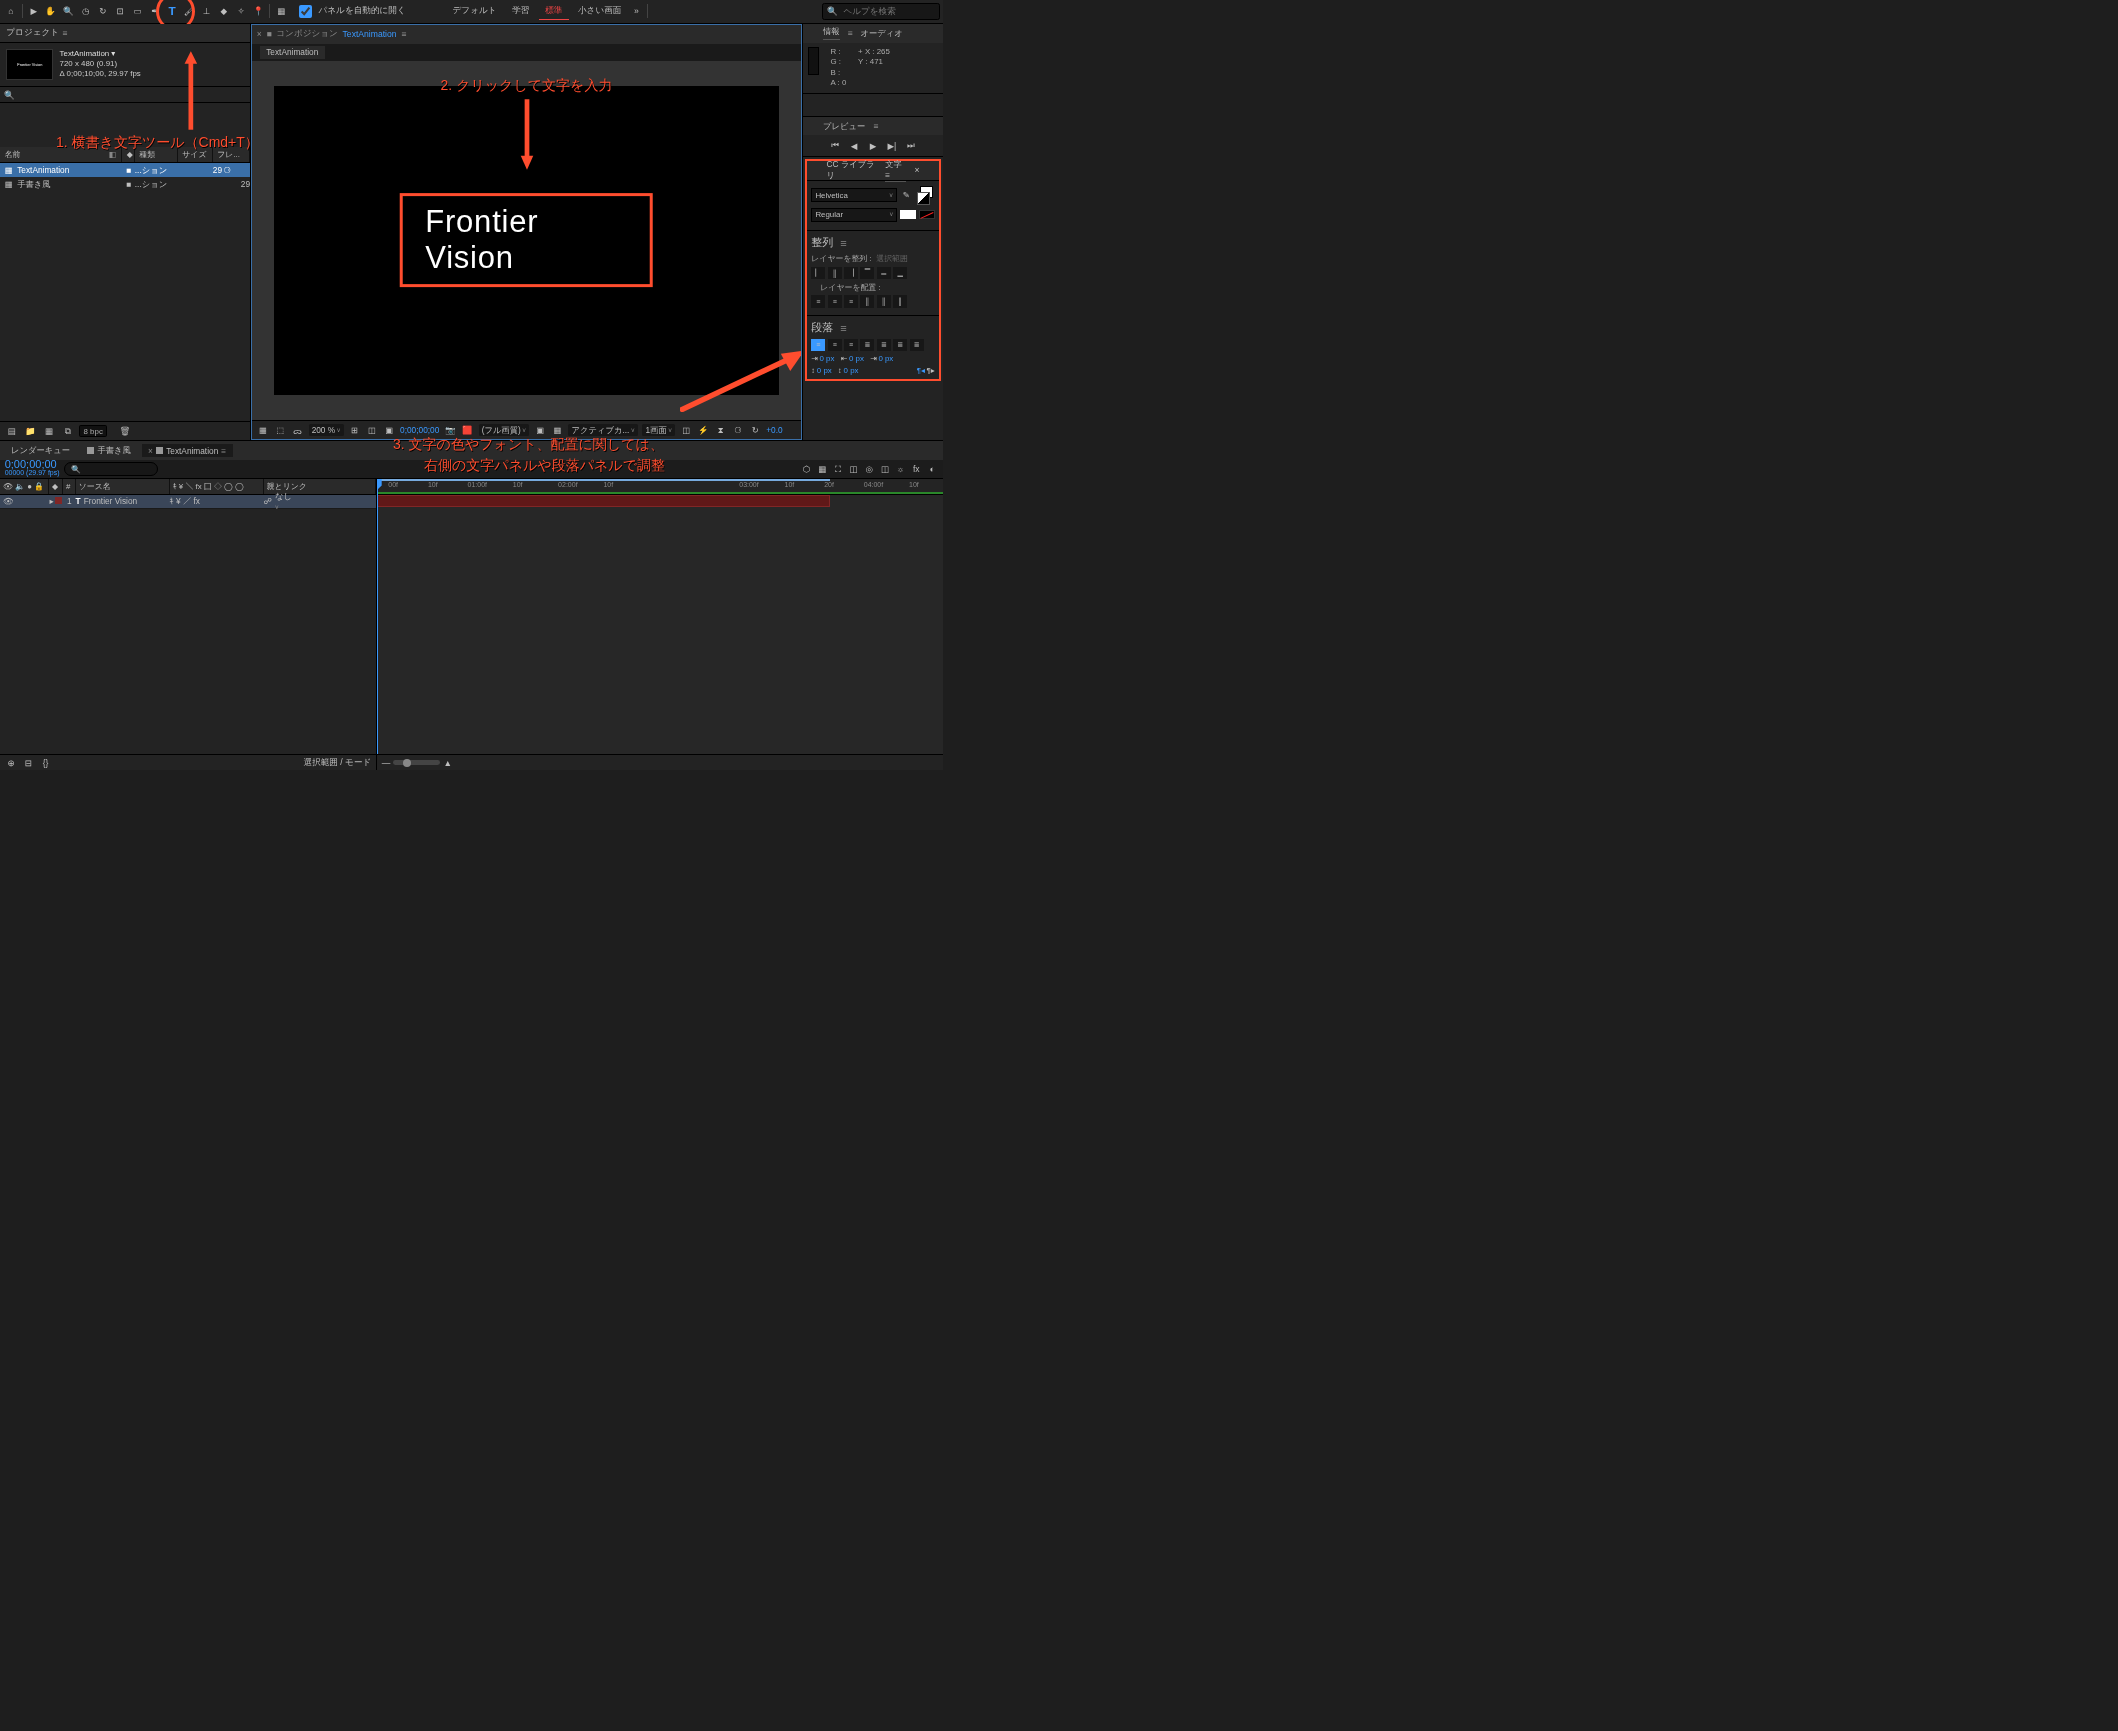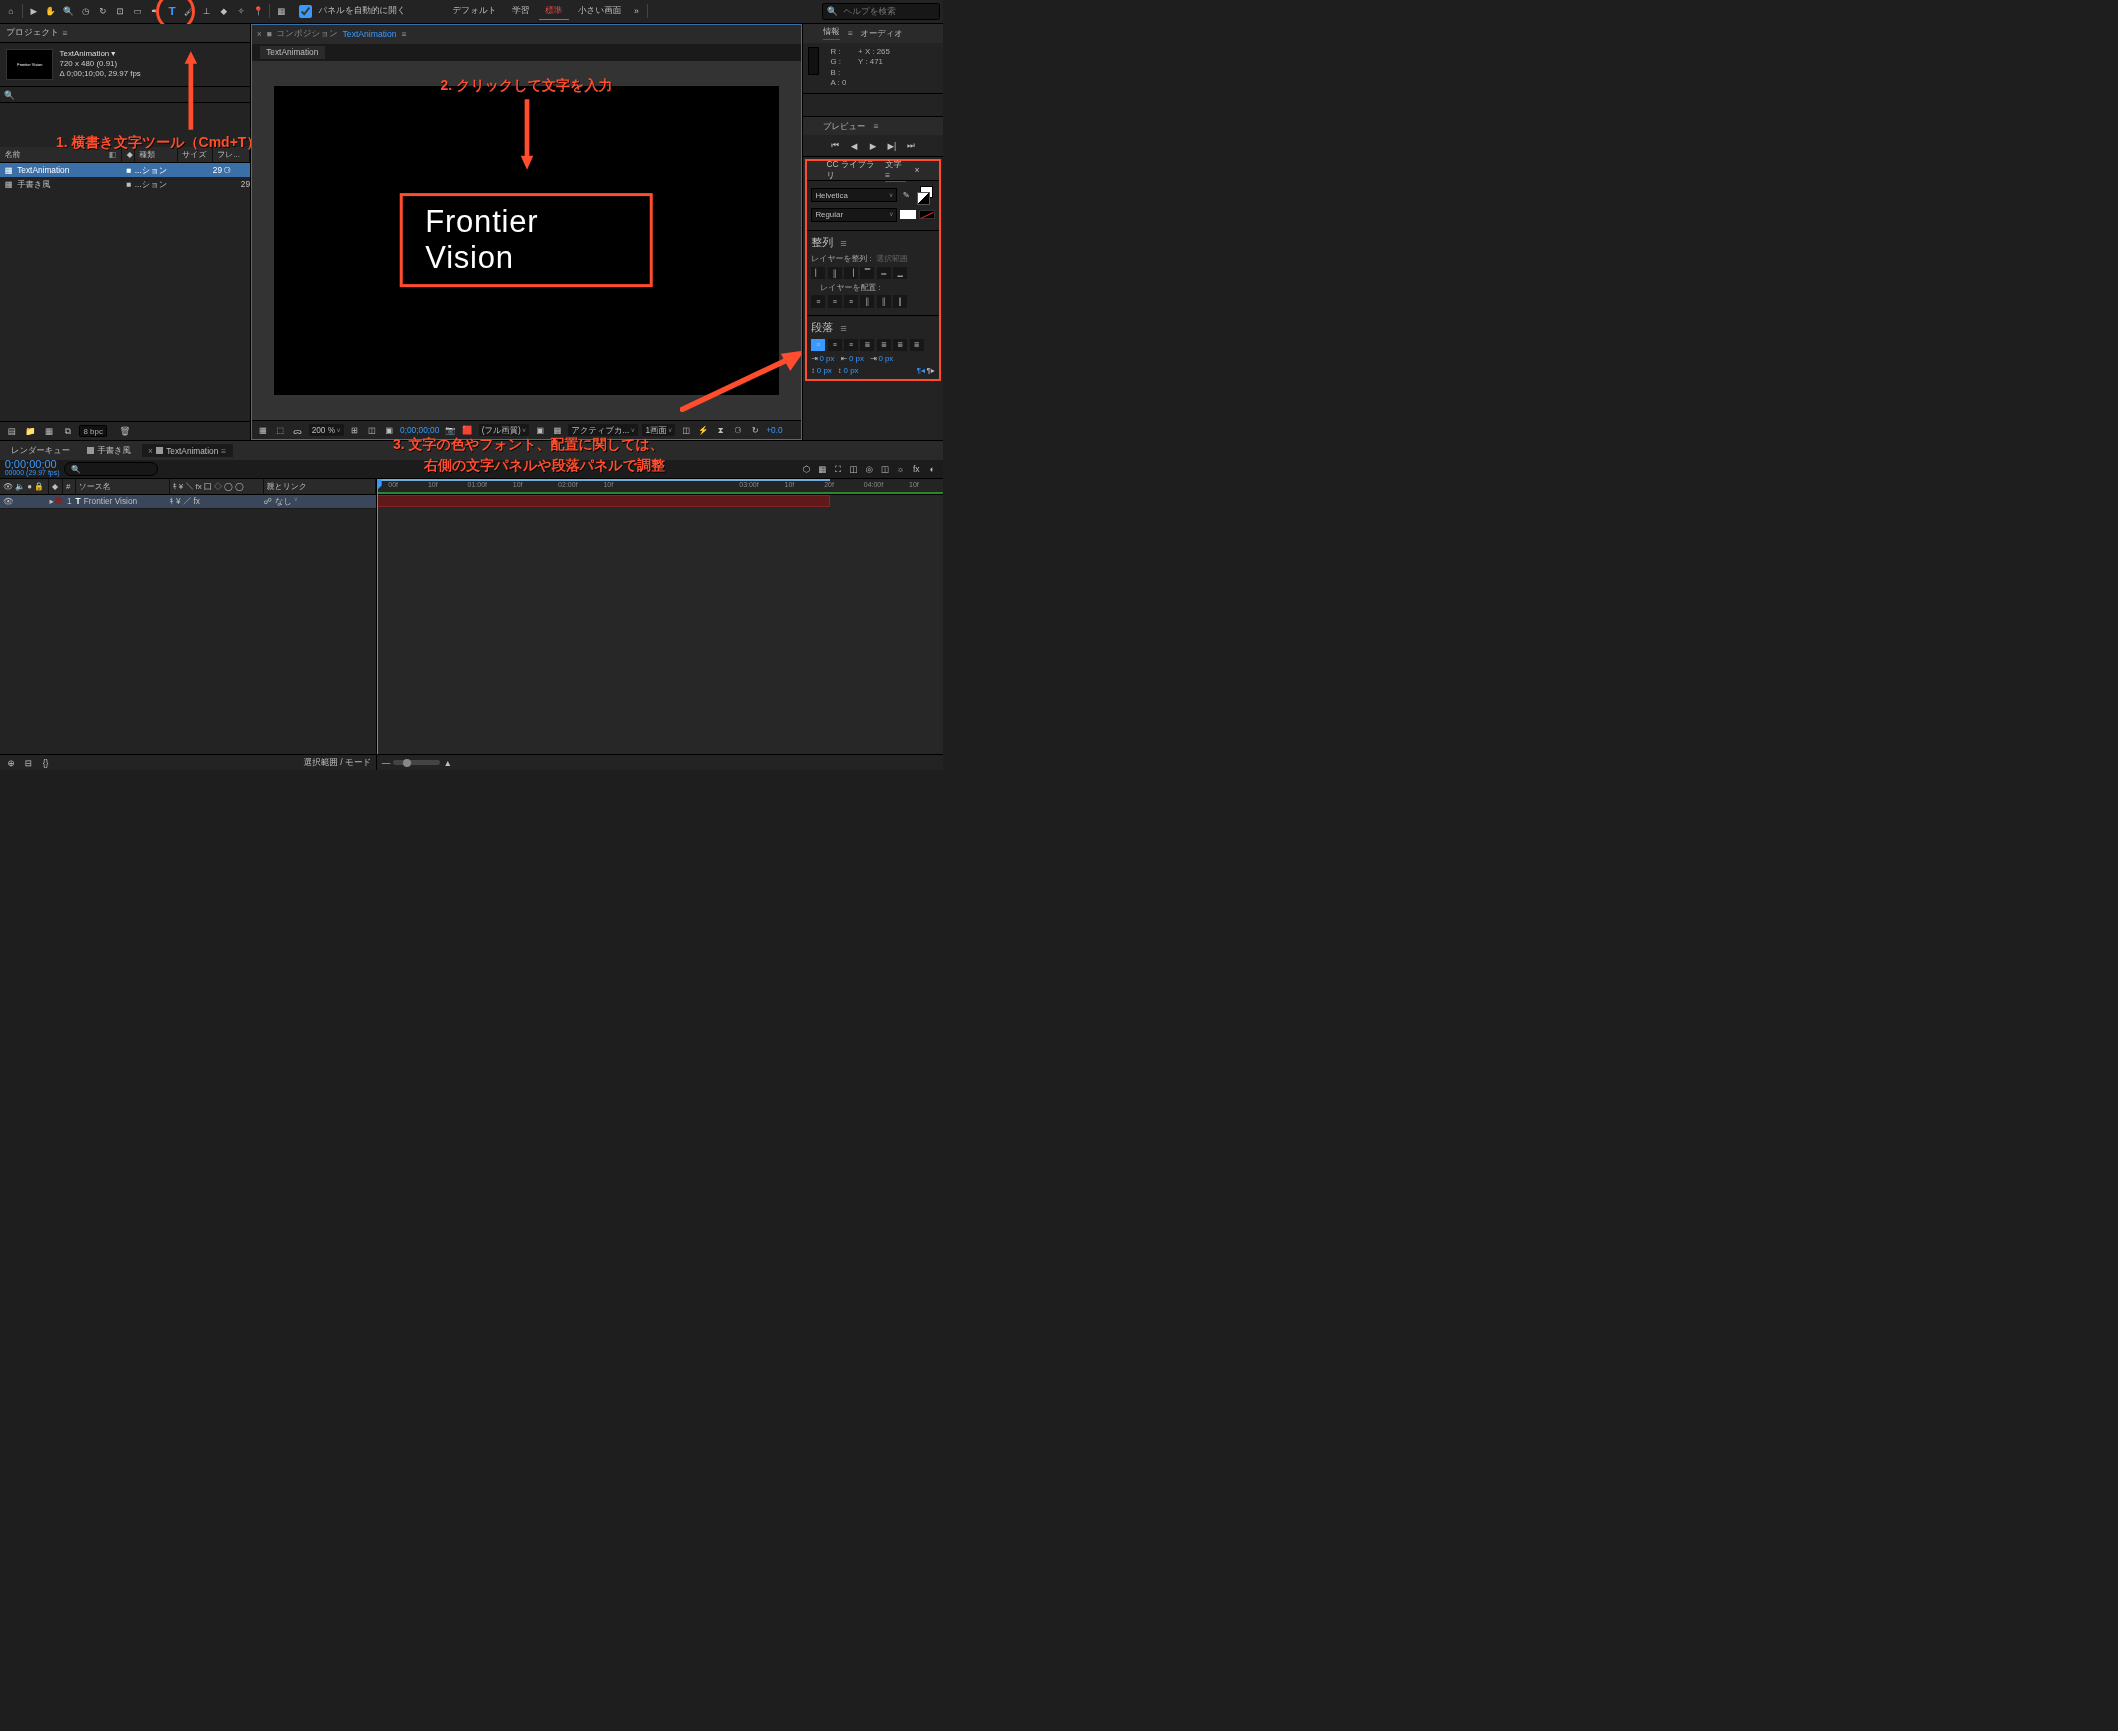--- a/index.html
+++ b/index.html
@@ -123,21 +123,21 @@
   .layer-bar { position:absolute; top:15.7px; left:0; right:20%; height:12.6px; background:#601818; border:0.8px solid #812626;}
   .ruler { height:15.7px; background:#242424; border-bottom:0.8px solid #000; position:relative; font-size:7px; color:#888;}
   .ruler-label { position:absolute; top:2.4px;}
   .workarea { position:absolute; top:0; left:0; right:20%; height:12.6px; border-top:2.4px solid #77aadd;}
   .cti { position:absolute; top:0; bottom:0; left:0; width:0.8px; background:#3a99ff;}
   .cti::before { content:""; position:absolute; top:0; left:-4.7px; width:9.4px; height:11px; background:#3a99ff; clip-path:polygon(0 0,100% 0,100% 60%,50% 100%,0 60%);}
   .green-line { position:absolute; top:12.6px; left:0; width:100%; height:2.4px; background:#2a882a;}
   .tl-foot { height:15.7px; background:#232323; border-top:0.8px solid #000; display:flex; align-items:center; padding:0 4.7px; gap:4.7px;}
 
   
-  .anno { position:absolute; color:var(--accent-red); font-weight:700; font-size:14px; text-shadow:0.8px 0.8px 0 #000; pointer-events:none; white-space:nowrap;}
+  .anno { position:absolute; color:var(--accent-red); font-weight:400; font-size:14px; text-shadow:0.8px 0.8px 0 #000; pointer-events:none; white-space:nowrap;}
   .arrow { position:absolute; pointer-events:none;}
   svg { display:block; }
 </style>
 </head>
 <body>
 
 <div class="app">
 
   <div class="toolbar">
     <div class="tb-icon">⌂</div>
@@ -495,21 +495,21 @@
           <div style="width:49px;padding:0 3.1px;"><span>👁</span></div>
           <div style="width:14px;text-align:center;"><span>▸</span><span style="background:#812626;display:inline-block;width:7px;height:7px;margin-left:1.6px;"></span></div>
           <div style="width:12.6px;text-align:center;">1</div>
           <div style="width:94px;display:flex;align-items:center;gap:3.1px;">
             <span style="color:#fff;font-weight:700;">T</span>
             <span>Frontier Vision</span>
           </div>
           <div style="width:94px;">ｷ ¥ ／ fx</div>
           <div style="flex:1;display:flex;align-items:center;gap:3.1px;">
             <span>☍</span>
-            <span style="display:flex;gap:2px;">
+            <span style="display:flex;gap:2px;flex-direction:column;">
                 <span>なし</span>
                 <span class="chev" style="font-size:6.3px;color:#888;">˅</span>
               </span>
           </div>
         </div>
         <div style="flex:1;"></div>
         <div class="tl-foot">
           <div class="icon-sm">⊕</div>
           <div class="icon-sm">⊟</div>
           <div class="icon-sm">{}</div>

